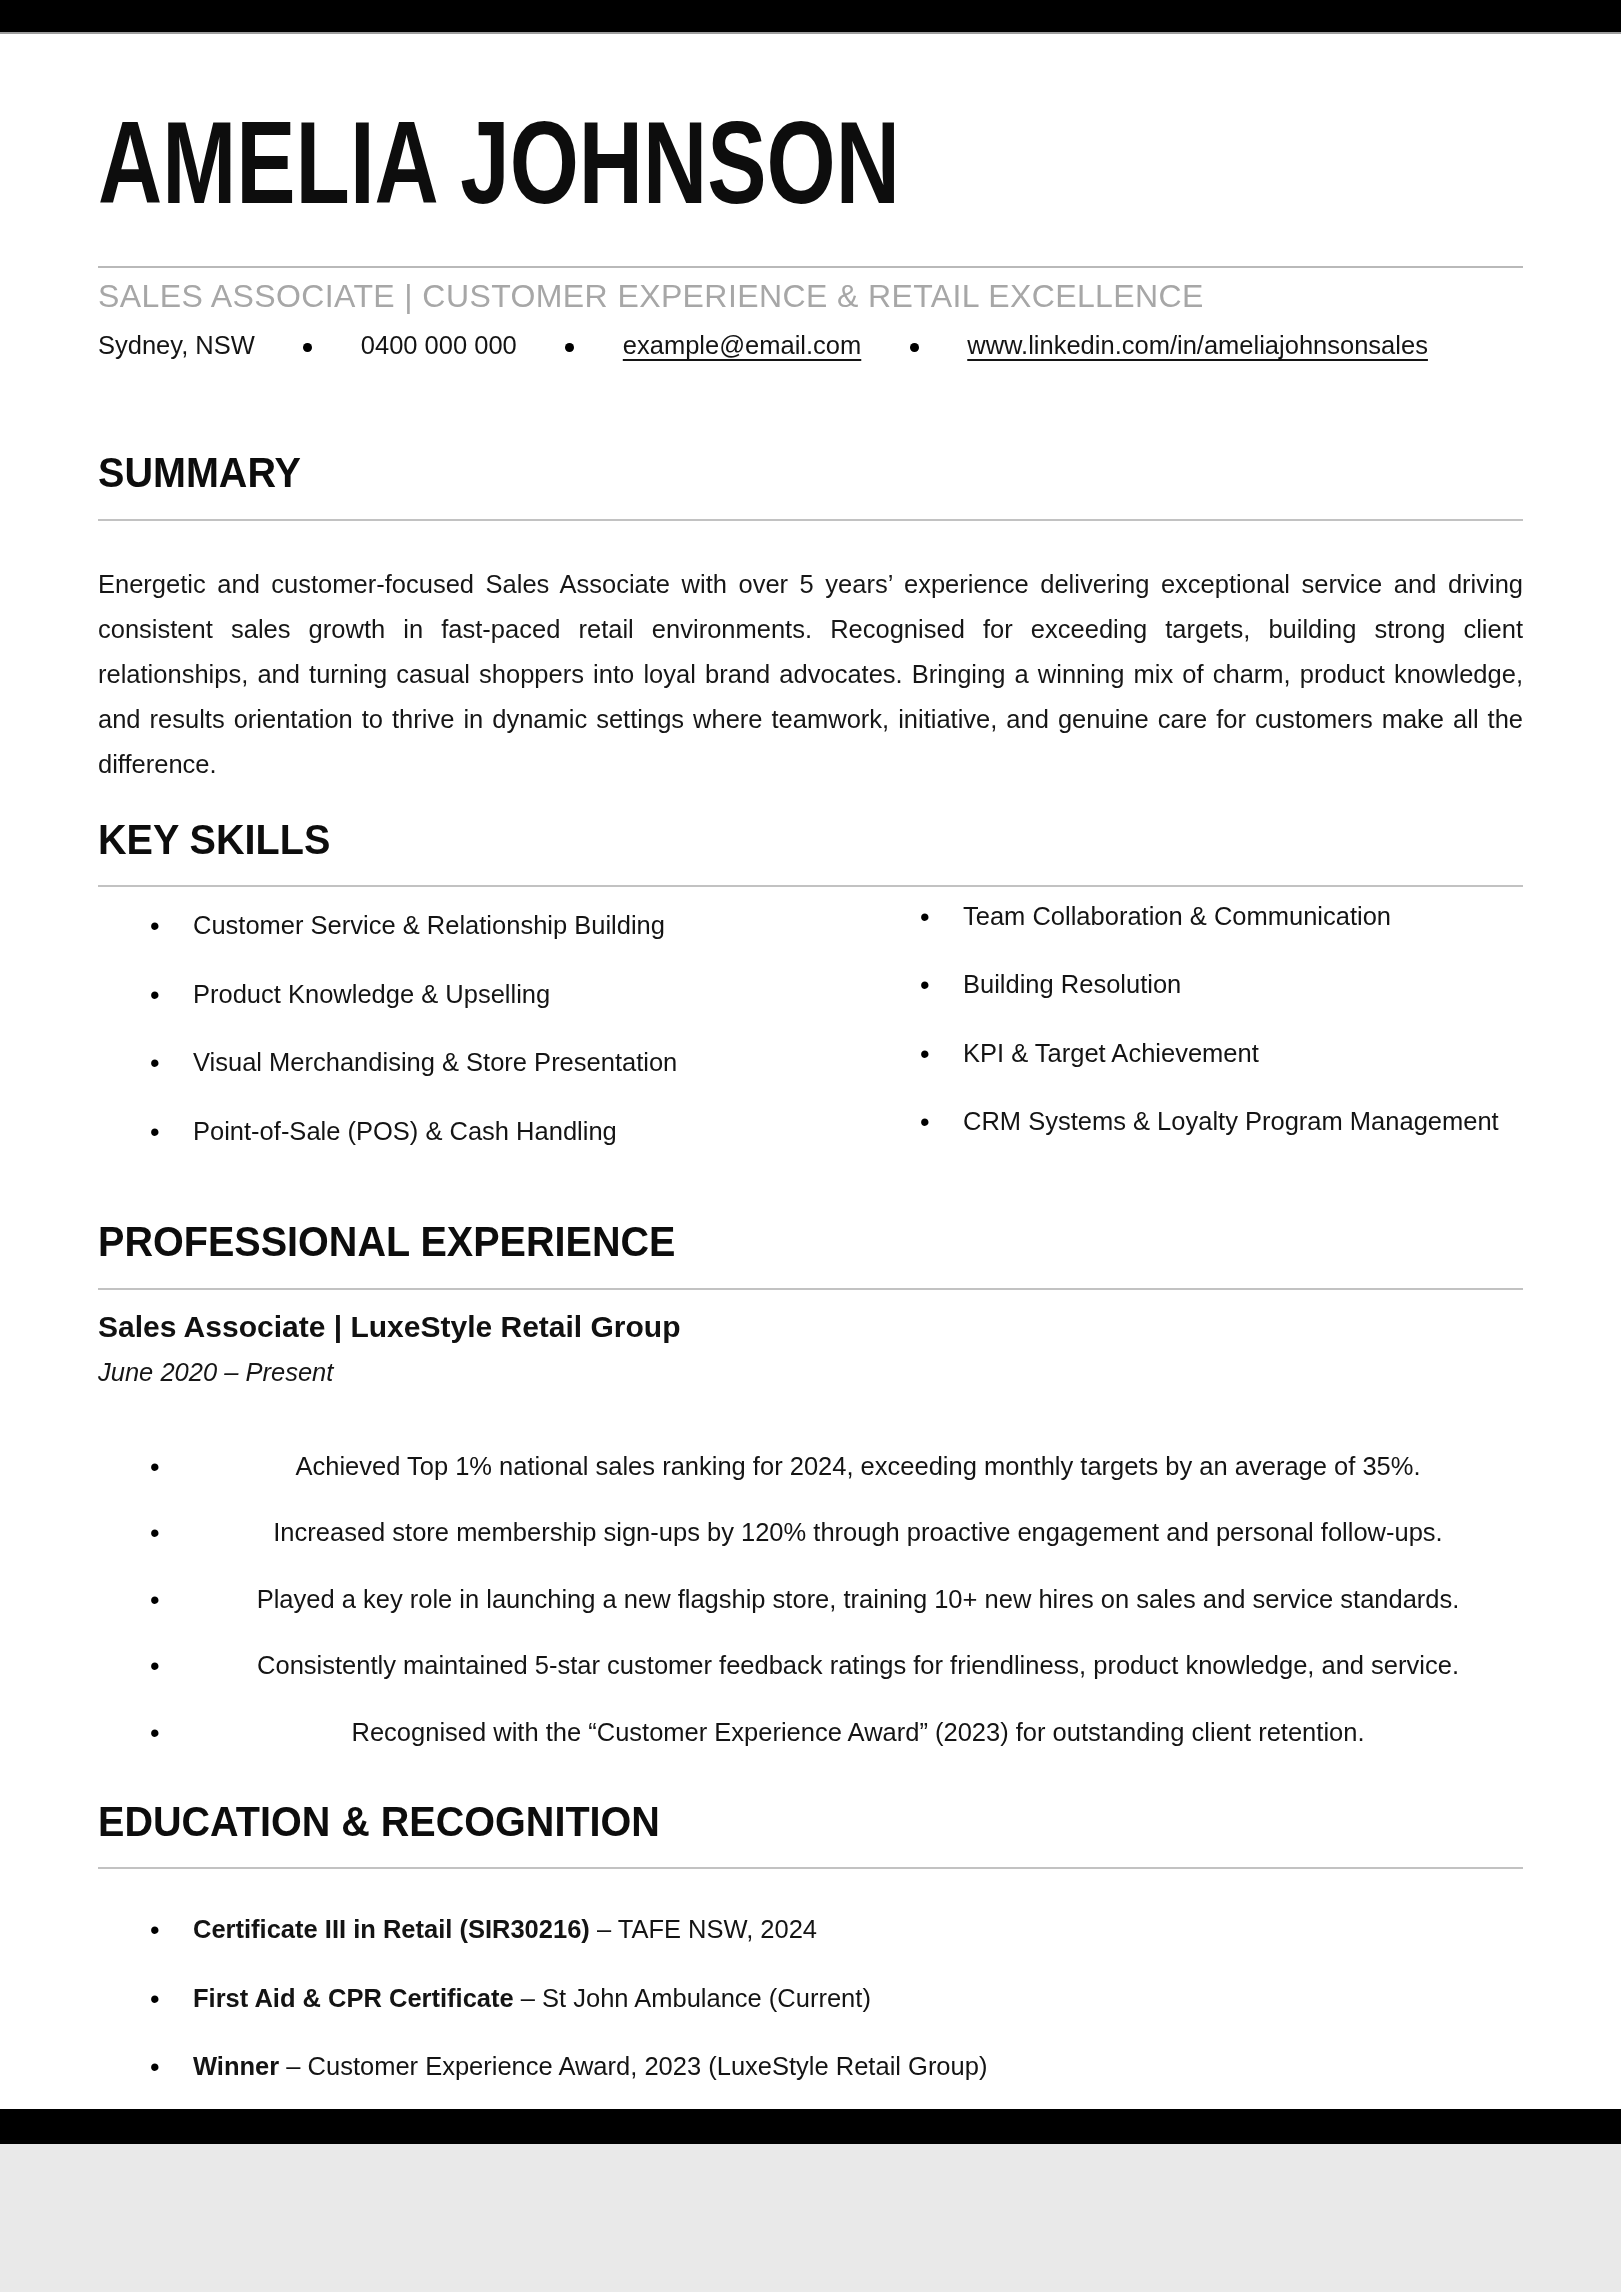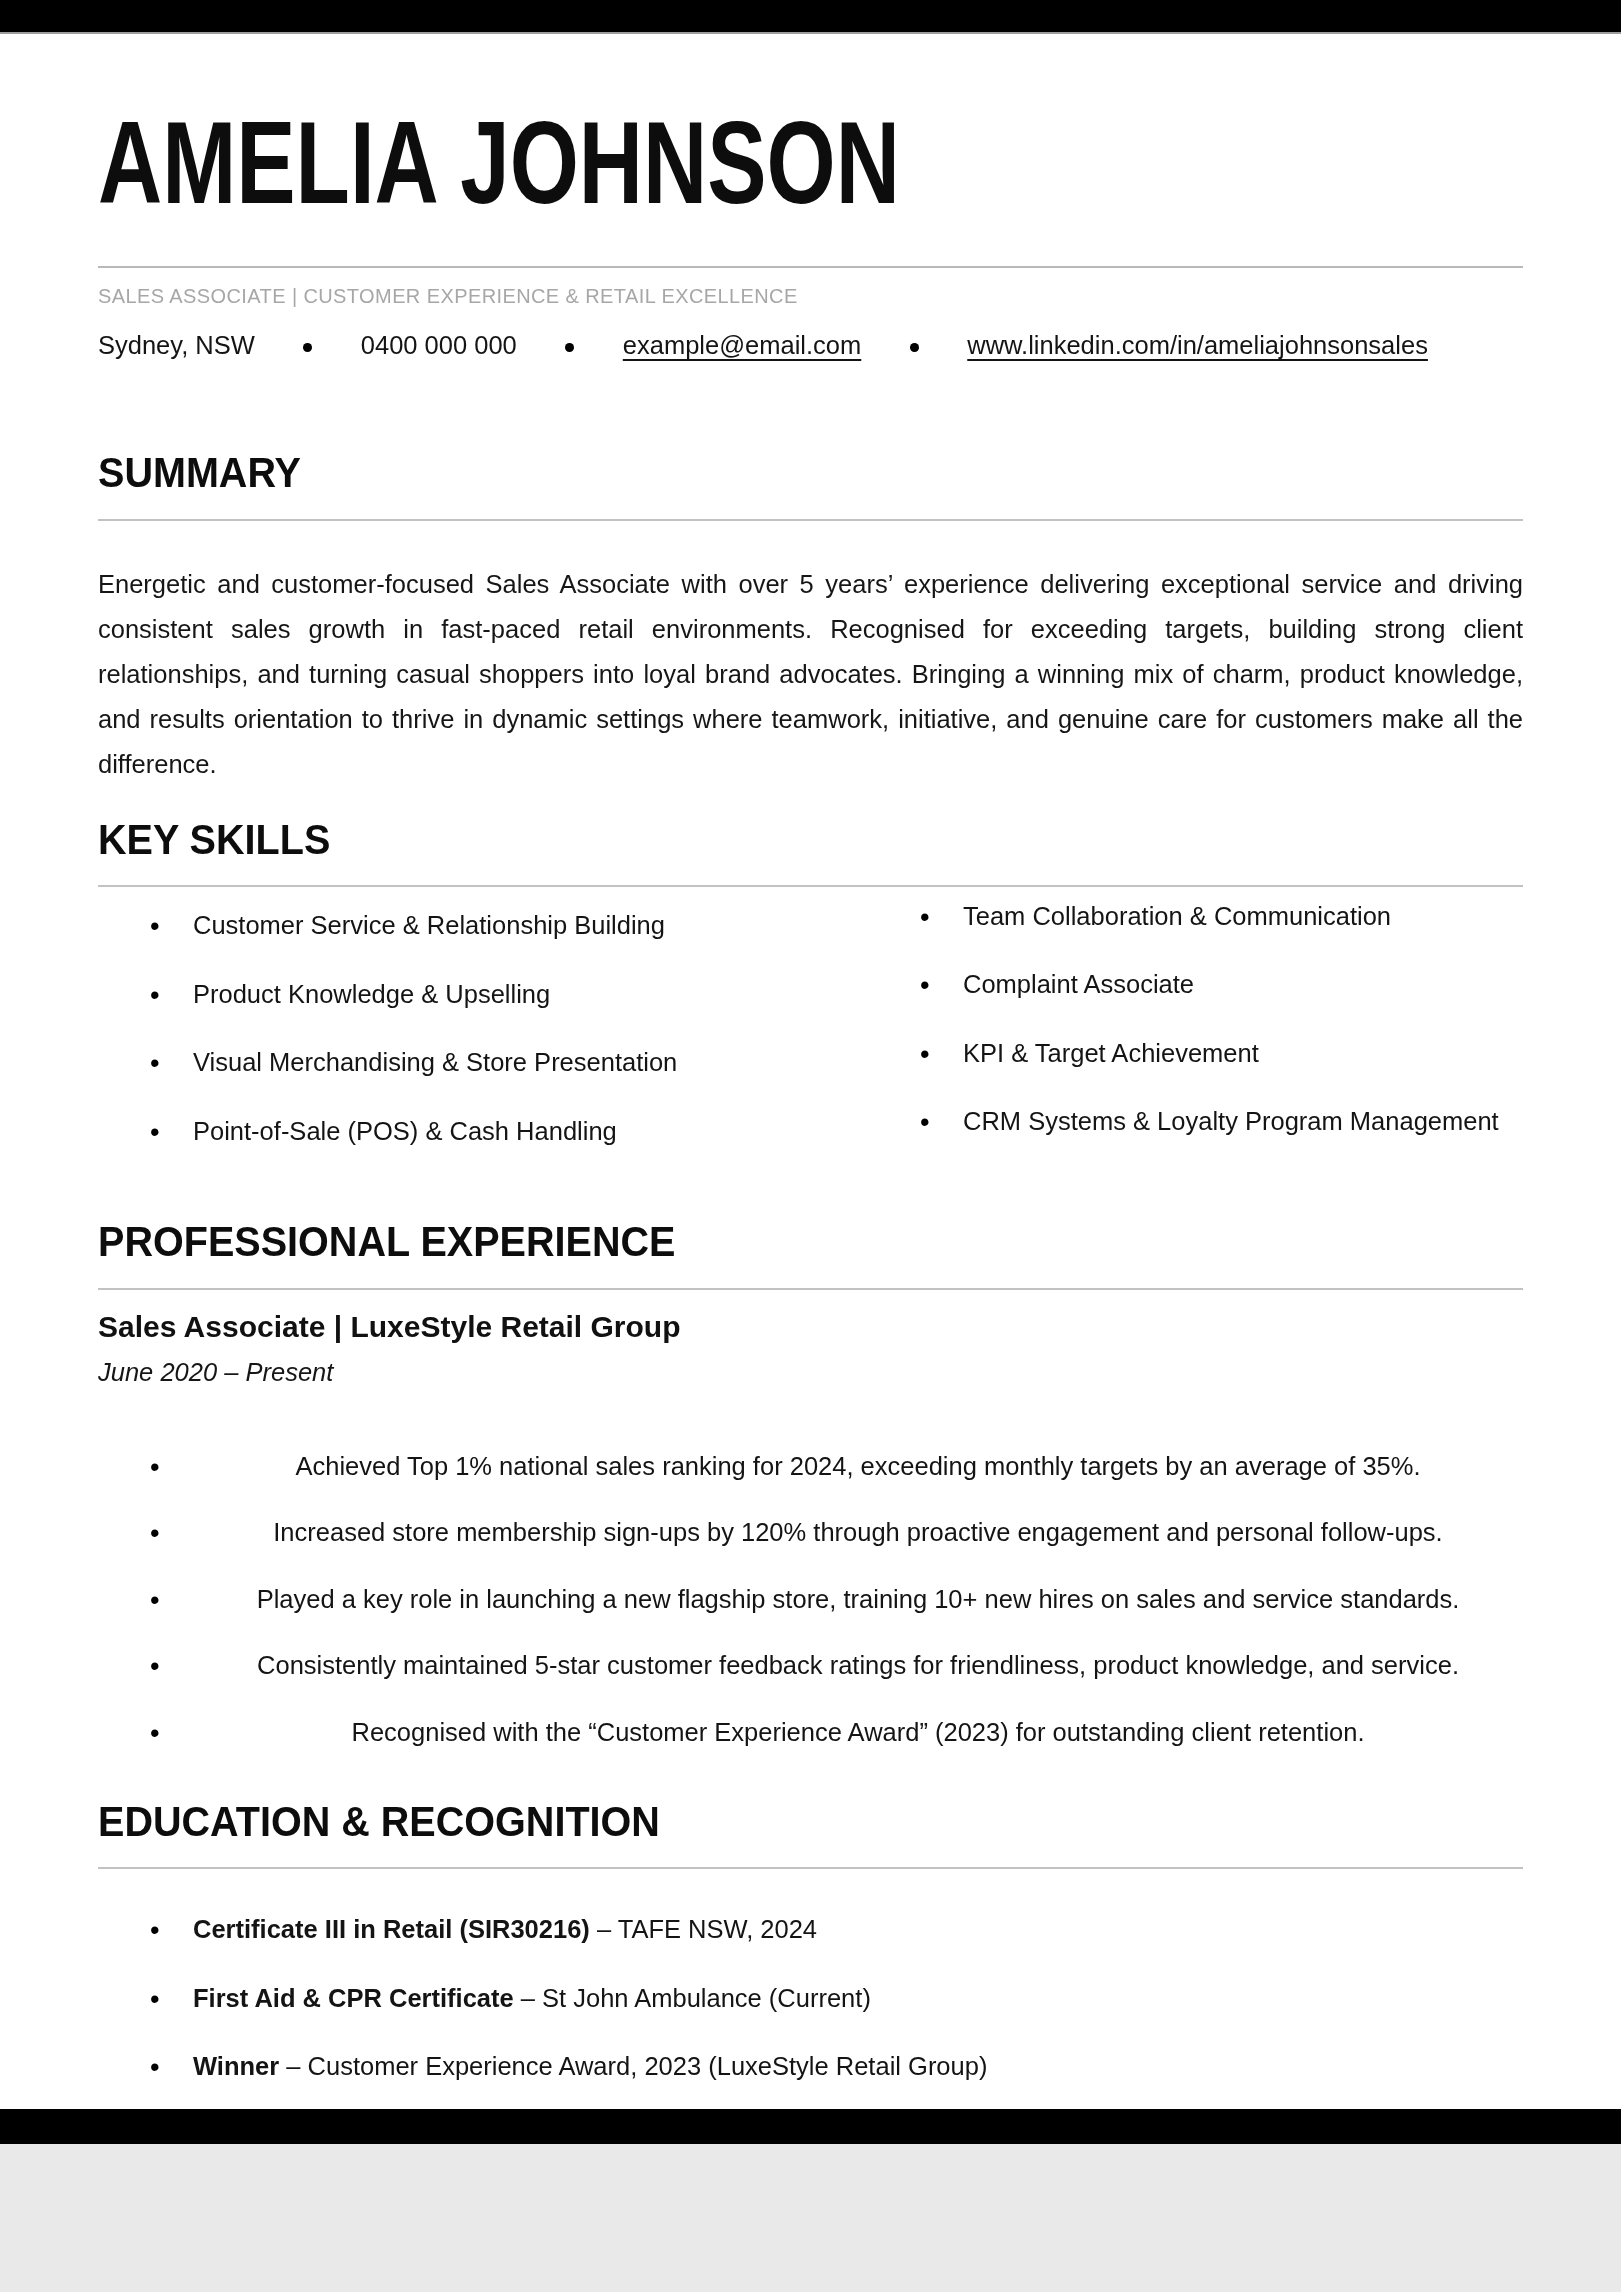--- a/index.html
+++ b/index.html
@@ -30,21 +30,21 @@
     white-space:nowrap;
     transform:scaleX(.76);transform-origin:left center;
     letter-spacing:0;
   }
   .head-rule{
     height:2px;background:#b9b9b9;border:none;
     margin:45px 0 0;
   }
   .headline{
     margin-top:8.8px;
-    font-size:20px;line-height:39px;
+    font-size:32px;line-height:39px;
     color:#a7a7a7;
     letter-spacing:0.4px;
     white-space:nowrap;
   }
   .contact{
     display:flex;align-items:center;
     margin-top:12.7px;
     font-size:25.5px;line-height:35px;color:#141414;gap:28px;
   }
   .sep-dot{
@@ -148,21 +148,21 @@
       <div class="sec-rule"></div>
       <div class="skills">
         <ul class="blist col-left" id="skills-left">
             <li>Customer Service &amp; Relationship Building</li>
             <li>Product Knowledge &amp; Upselling</li>
             <li>Visual Merchandising &amp; Store Presentation</li>
             <li>Point-of-Sale (POS) &amp; Cash Handling</li>
           </ul>
         <ul class="blist col-right" id="skills-right">
             <li>Team Collaboration &amp; Communication</li>
-            <li>Complaint Associate</li>
+            <li>Building Resolution</li>
             <li>KPI &amp; Target Achievement</li>
             <li>CRM Systems &amp; Loyalty Program Management</li>
           </ul>
       </div>
     </section>
 
     <section>
       <h2 class="sec" id="experience-heading">PROFESSIONAL EXPERIENCE</h2>
       <div class="sec-rule"></div>
       <p class="job-title">Sales Associate | LuxeStyle Retail Group</p>

